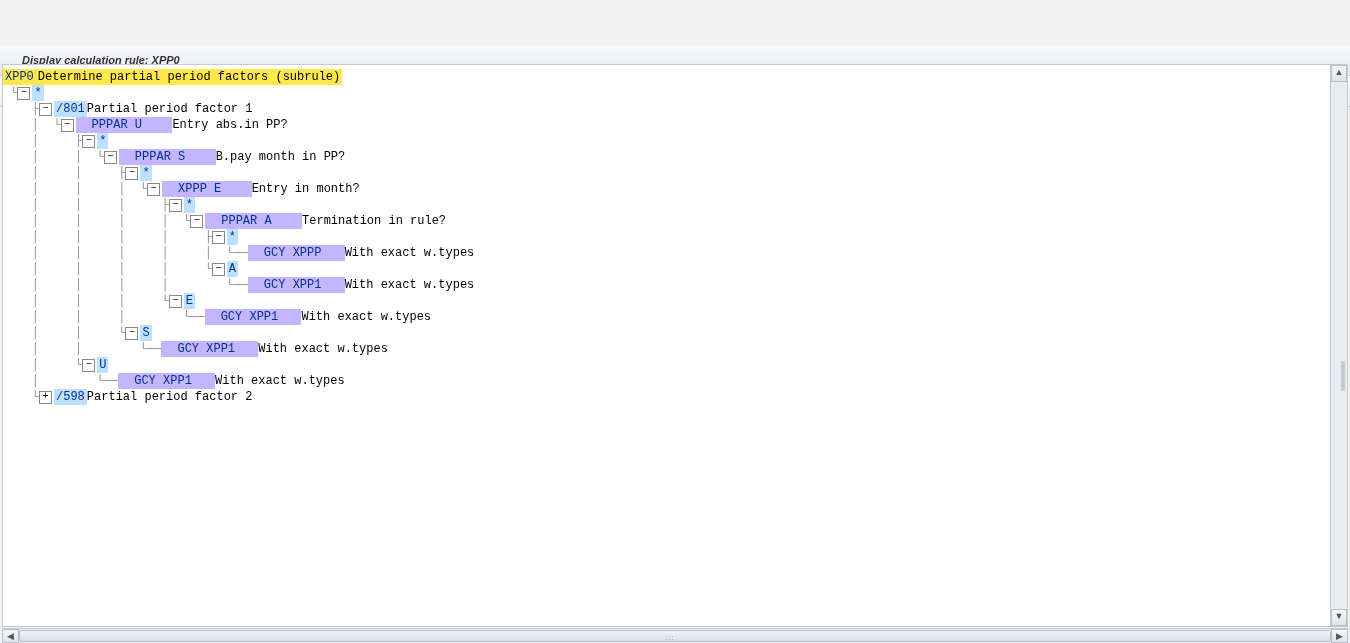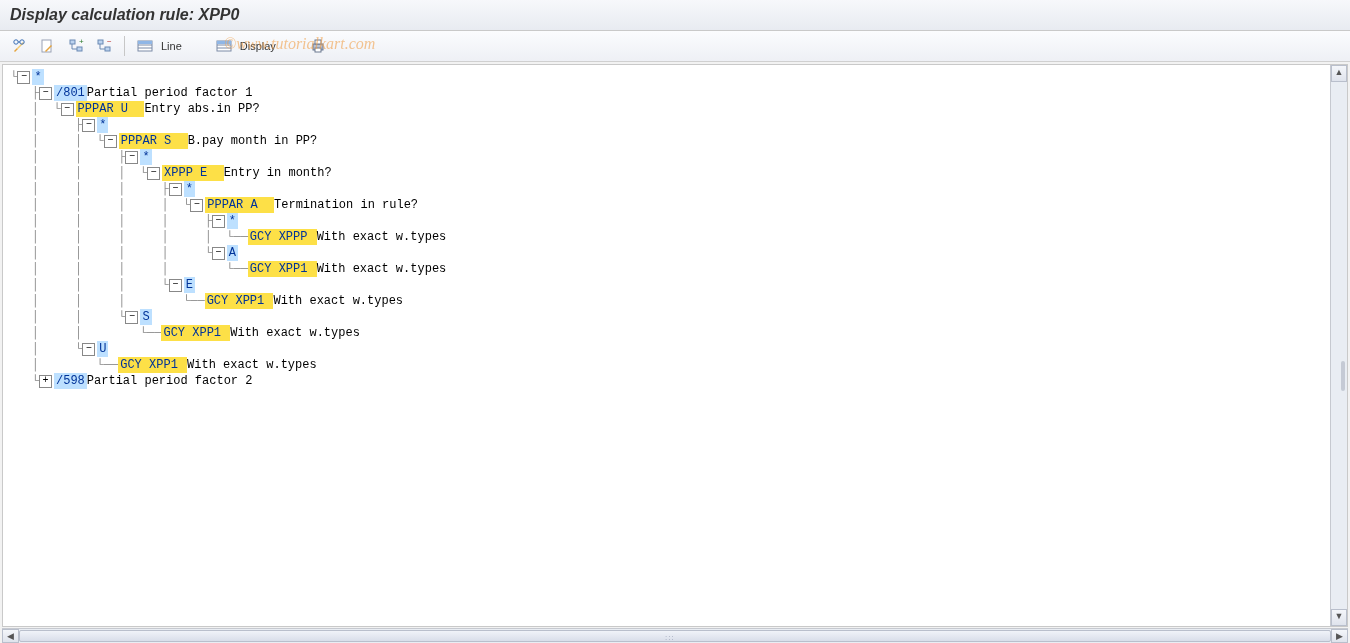--- a/index.html
+++ b/index.html
@@ -1,17 +1,17 @@
 <!DOCTYPE html>
 <html><head>
 <meta charset="utf-8">
 <style>
   html,body{margin:0;padding:0;font-family:Arial,Helvetica,sans-serif;background:#f2f2f2;}
   body{width:1350px;height:643px;overflow:hidden;position:relative;}
-  .titlebar{height:30px;line-height:30px;background:linear-gradient(#f7f8fb,#e8ebf1);border-bottom:1px solid #c9c9c9;padding-left:10px;font-weight:bold;font-style:italic;font-size:16px;color:#333;}
+  .titlebar{height:30px;line-height:30px;background:linear-gradient(#f7f8fb,#e8ebf1);border-bottom:1px solid #c9c9c9;padding-left:22px;font-weight:bold;font-style:italic;font-size:11px;color:#333;margin-top:45px;}
   .toolbar{height:30px;background:linear-gradient(#fbfcfe,#eef0f5);border-bottom:1px solid #d0d0d0;display:flex;align-items:center;padding-left:8px;gap:4px;position:relative;}
   .tb-btn{display:inline-flex;align-items:center;height:22px;padding:0 4px;border-radius:3px;cursor:default;}
   .tb-sep{width:1px;height:20px;background:#c7c7c7;margin:0 4px;}
   .tb-label{font-size:11px;color:#333;margin-left:8px;}
   .watermark{position:absolute;left:224px;top:4px;font-size:16px;color:#f0a04a;opacity:0.6;font-family:Georgia,serif;font-style:italic;pointer-events:none;}
   .content{position:absolute;top:62px;left:0;right:0;bottom:14px;background:#fff;border:1px solid #c9c9c9;margin:2px;overflow:hidden;}
   .tree{position:absolute;top:0;left:0;right:16px;bottom:0;overflow:auto;font-family:"Courier New",monospace;font-size:12px;line-height:16px;color:#000;background:#fff;padding-top:4px;}
   .vscroll{position:absolute;top:0;right:0;bottom:0;width:16px;background:#e9edf3;border-left:1px solid #c6c9d0;}
   .vscroll .arrow{height:15px;background:linear-gradient(#f4f6fa,#dfe3ec);border:1px solid #b9bfcc;font-size:9px;text-align:center;line-height:13px;color:#555;}
   .vscroll .track{position:absolute;top:16px;bottom:16px;left:0;right:0;}
@@ -21,21 +21,21 @@
   .hscroll .arrow{width:15px;background:linear-gradient(#f4f6fa,#dfe3ec);border:1px solid #b9bfcc;font-size:9px;text-align:center;line-height:12px;color:#555;}
   .hscroll .track{flex:1;position:relative;}
   .hscroll .thumb{position:absolute;top:1px;bottom:1px;left:0;right:0;background:linear-gradient(#f0f3f9,#d9deea);border:1px solid #b9bfcc;border-radius:2px;}
   .hscroll .thumb .grip{position:absolute;left:50%;top:50%;transform:translate(-50%,-50%);width:20px;height:6px;color:#9aa2b5;font-size:8px;letter-spacing:1px;}
   .row{display:flex;align-items:center;height:16px;white-space:pre;}
   .branch{color:#8a8a8a;}
   .exp{display:inline-block;width:11px;height:11px;border:1px solid #888;background:#fff;color:#000;font-size:10px;line-height:9px;text-align:center;margin-right:2px;vertical-align:middle;}
   .code-root{background:#ffe94a;color:#003399;padding:0 2px;}
   .desc-root{background:#ffe94a;padding:0 2px;}
   .code-key{background:#bde0ff;color:#003399;padding:0 2px;}
-  .code-op{background:#fde047;color:#003399;padding:0 2px;}
+  .code-op{background:#c4b5fd;color:#003399;padding:0 16px;}
   .code-plain{color:#000;}
   svg{display:block;}
 </style>
 </head>
 <body>
 
 <div class="titlebar">Display calculation rule: XPP0</div>
 
 <div class="toolbar">
   <span class="tb-btn">
@@ -98,20 +98,21 @@
         <rect x="5" y="2" width="6" height="4" fill="#fff" stroke="#6b7890"></rect>
         <rect x="5" y="10" width="6" height="4" fill="#fff" stroke="#6b7890"></rect>
       </svg>
   </span>
   <span class="watermark">©www.tutorialkart.com</span>
 </div>
 
 <div class="content">
   <div class="tree">
 
+    <div class="row"><span class="code-root">XPP0</span> <span class="desc-root">Determine partial period factors (subrule)</span></div>
 
     <div class="row"><span class="branch"> └</span><span class="exp">−</span> <span class="code-key">*</span></div>
 
     <div class="row"><span class="branch">    ├</span><span class="exp">−</span> <span class="code-key">/801</span> <span class="code-plain">Partial period factor 1</span></div>
 
     <div class="row"><span class="branch">    │  └</span><span class="exp">−</span> <span class="code-op">PPPAR U  </span>  <span class="code-plain">Entry abs.in PP?</span></div>
 
     <div class="row"><span class="branch">    │     ├</span><span class="exp">−</span> <span class="code-key">*</span></div>
 
     <div class="row"><span class="branch">    │     │  └</span><span class="exp">−</span> <span class="code-op">PPPAR S  </span>  <span class="code-plain">B.pay month in PP?</span></div>

